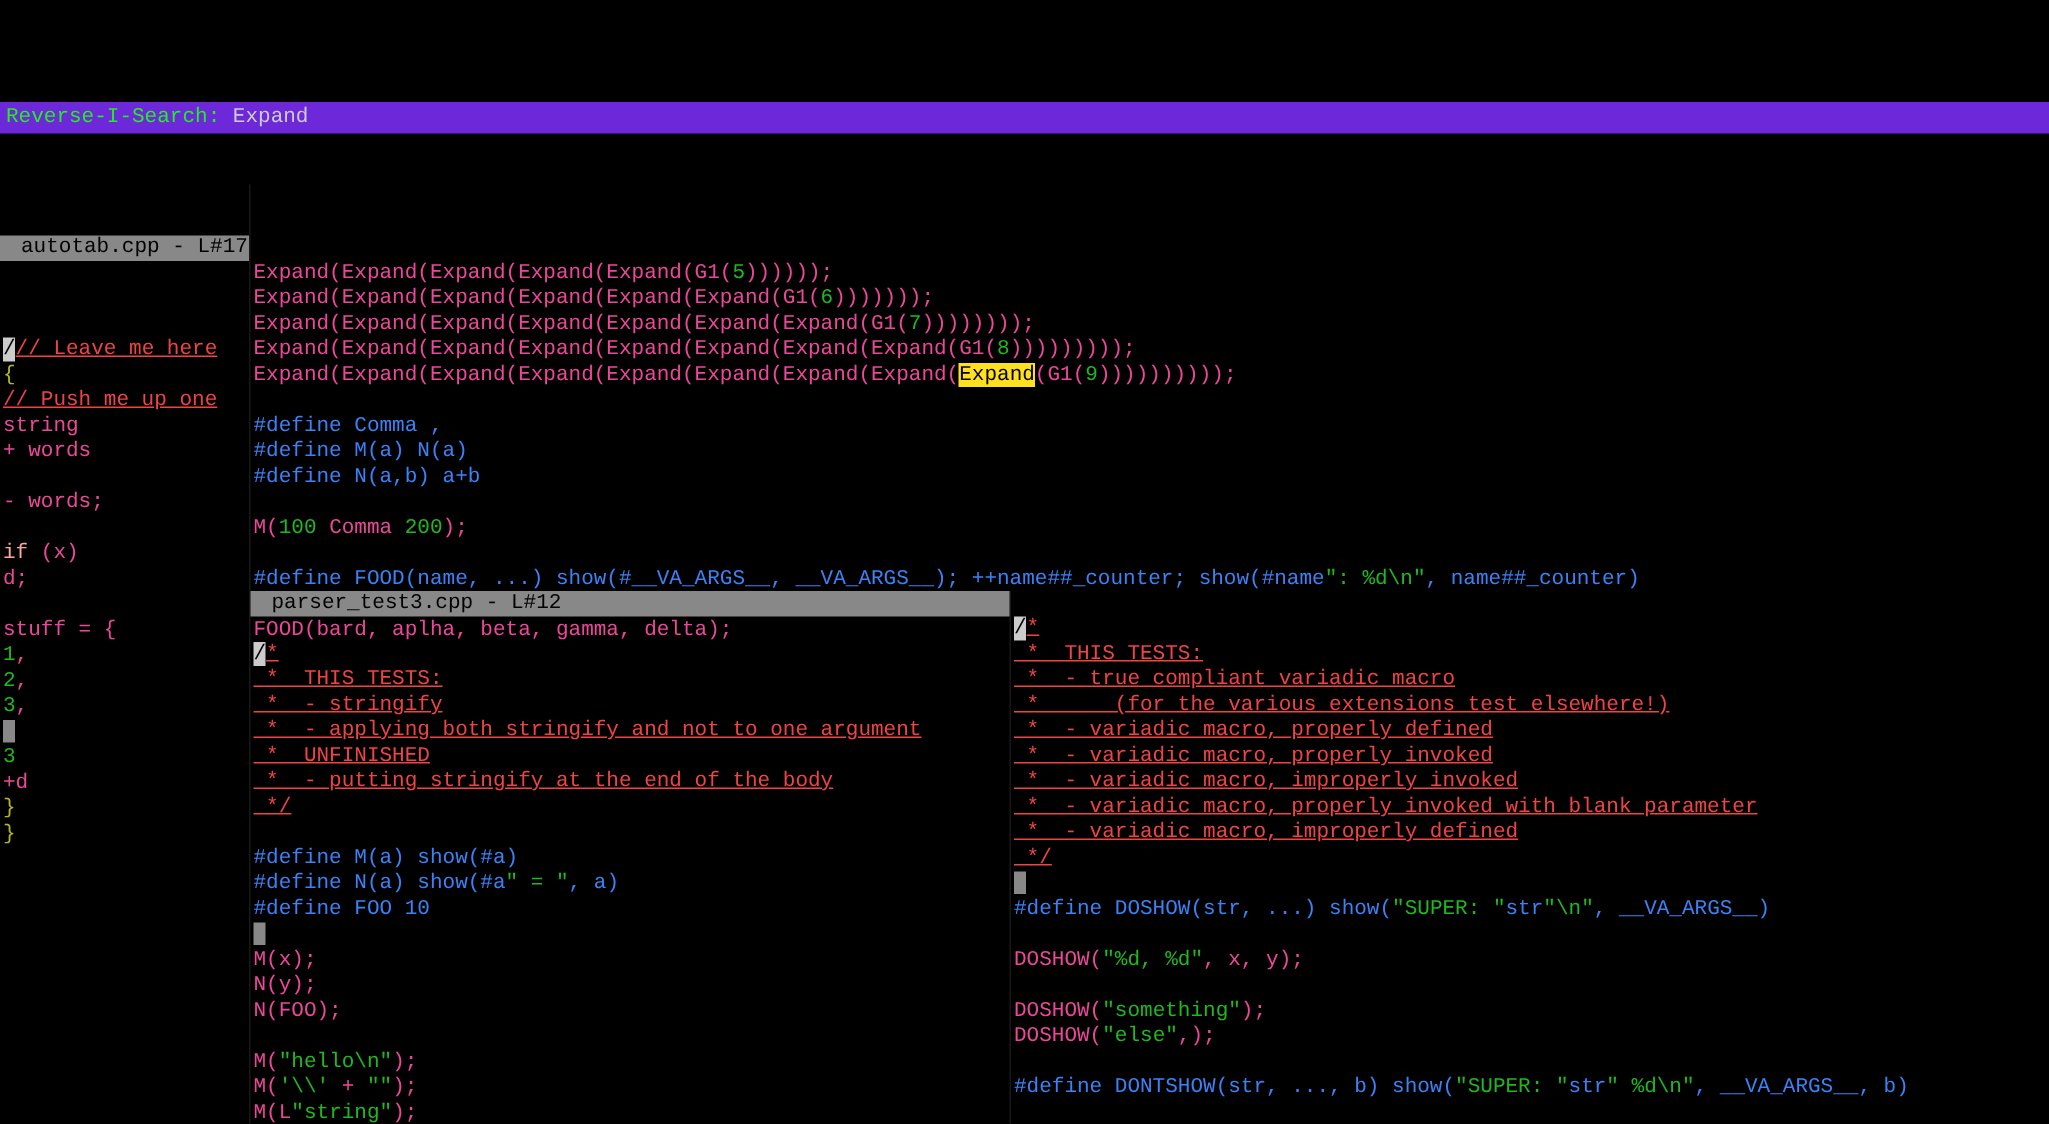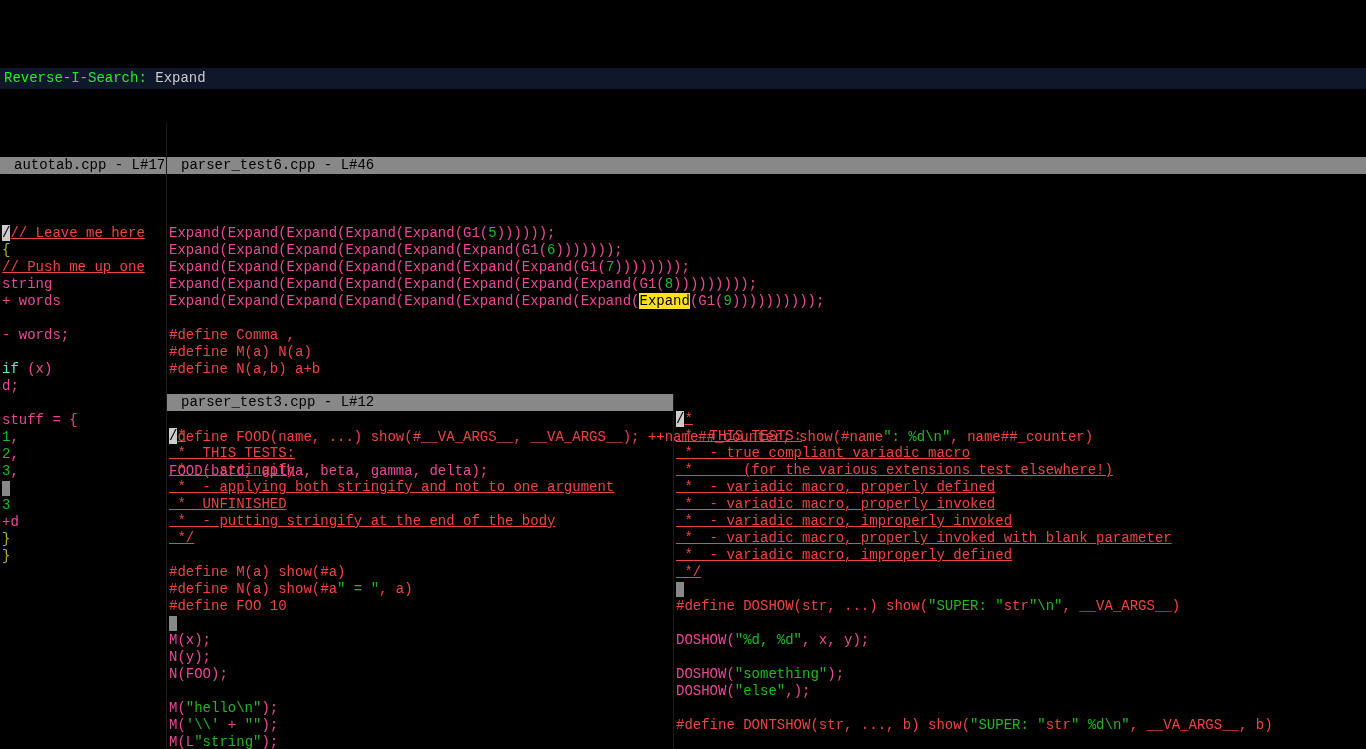--- a/index.html
+++ b/index.html
@@ -8,21 +8,21 @@
   font-family: "Courier New", monospace;
   font-size: 14px;
   line-height: 17px;
   color: #999;
   width: 1366px;
   height: 749px;
   overflow: hidden;
   white-space: pre;
 }
 .search-bar {
-  background: #0f172a;
+  background: #6d28d9;
   padding: 2px 4px;
 }
 .search-label { color: #2e2; }
 .search-query { color: #ccc; }
 .panes {
   display: flex;
   height: calc(749px - 20px);
 }
 .left-col { width: 167px; border-right: 1px solid #181818; }
 .right-col { flex: 1; display: flex; flex-direction: column; }
@@ -34,26 +34,26 @@
 }
 .pane-body {
   padding: 0 2px;
   overflow: hidden;
 }
 .row2 { display: flex; flex: 1; }
 .pane-bl { width: 507px; border-right: 1px solid #181818; display:flex; flex-direction:column;}
 .pane-br { flex: 1; display:flex; flex-direction:column;}
 .pane-top { height: 271px; }
 .c-comment { color: #ef4444; text-decoration: underline; }
-.c-pre { color: #ef4444; }
+.c-pre { color: #3b82f6; }
 .c-str { color: #1fb81f; }
 .c-num { color: #1fb81f; }
 .c-plain { color: #ec4899; }
 .c-brace { color: #b4b42a; }
-.c-red { color: #5eead4; }
+.c-red { color: #fca5a5; }
 .hl { background: #ffe020; color: #000; }
 .cursor { background: #ccc; color: #000; }
 .cursor-box { background: #888; color: #000; display:inline-block; width:8px; height:15px; vertical-align:middle;}
 pre { font-family: inherit; font-size: inherit; line-height: inherit; }
 </style>
 </head>
 <body>
 
 
 
@@ -81,21 +81,20 @@
 <span class="cursor-box"></span>
 <span class="c-num">3</span>
 <span class="c-plain">+d</span>
 <span class="c-brace">}</span>
 <span class="c-brace">}</span></pre>
     </div>
   </div>
 
   <div class="right-col">
     <div class="pane-top">
-      <div class="pane-title">parser_test6.cpp - L#46</div>
       <div class="pane-body">
 <pre><span class="c-plain">Expand(Expand(Expand(Expand(Expand(G1(</span><span class="c-num">5</span><span class="c-plain">))))));</span>
 <span class="c-plain">Expand(Expand(Expand(Expand(Expand(Expand(G1(</span><span class="c-num">6</span><span class="c-plain">)))))));</span>
 <span class="c-plain">Expand(Expand(Expand(Expand(Expand(Expand(Expand(G1(</span><span class="c-num">7</span><span class="c-plain">))))))));</span>
 <span class="c-plain">Expand(Expand(Expand(Expand(Expand(Expand(Expand(Expand(G1(</span><span class="c-num">8</span><span class="c-plain">)))))))));</span>
 <span class="c-plain">Expand(Expand(Expand(Expand(Expand(Expand(Expand(Expand(</span><span class="hl">Expand</span><span class="c-plain">(G1(</span><span class="c-num">9</span><span class="c-plain">))))))))));</span>
 
 <span class="c-pre">#define Comma ,</span>
 <span class="c-pre">#define M(a) N(a)</span>
 <span class="c-pre">#define N(a,b) a+b</span>

